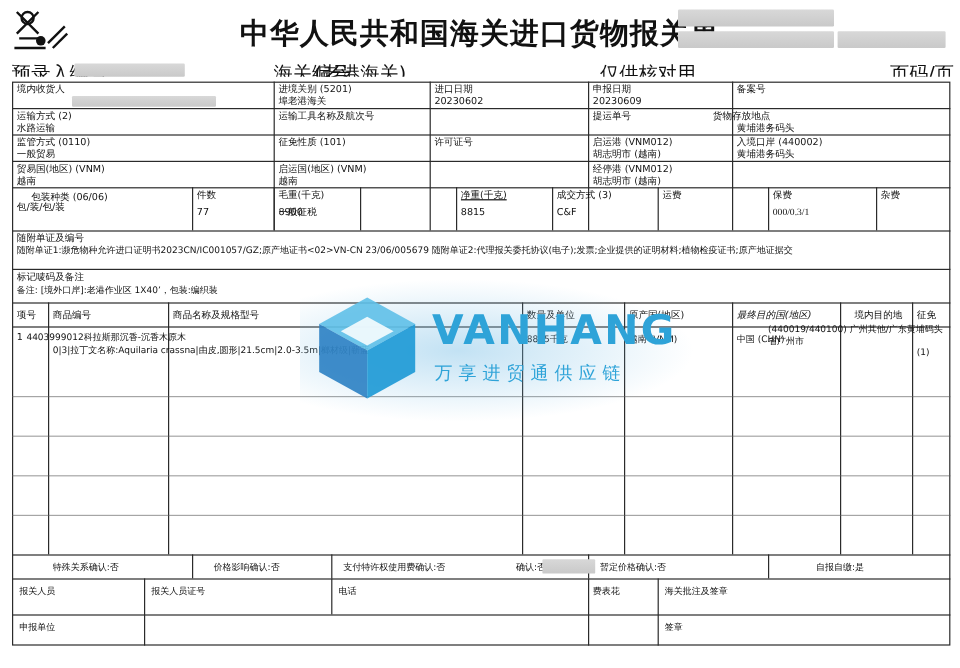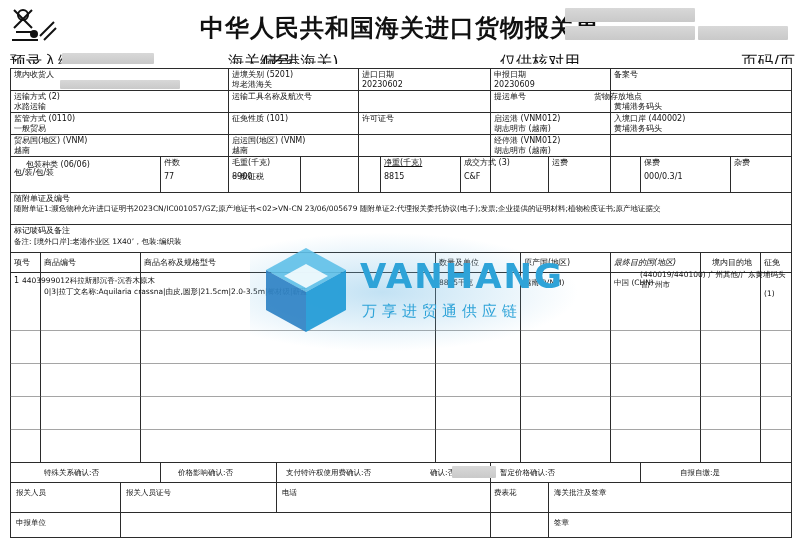--- a/index.html
+++ b/index.html
@@ -160,21 +160,21 @@
 
   <div class="cell lbl" style="left:384px;top:158px;width:74px;height:11px;text-decoration:underline;">净重(千克)</div>
   <div class="cell val" style="left:384px;top:172px;width:74px;height:11px;">8815</div>
 
   <div class="cell lbl" style="left:464px;top:158px;width:82px;height:11px;">成交方式  (3)</div>
   <div class="cell val" style="left:464px;top:172px;width:82px;height:11px;">C&amp;F</div>
 
   <div class="cell lbl" style="left:552px;top:158px;width:84px;height:11px;">运费</div>
 
   <div class="cell lbl" style="left:644px;top:158px;width:84px;height:11px;">保费</div>
-  <div class="cell val" style="left:644px;top:172px;width:84px;height:11px;">000/0.3/1</div>
+  <div class="cell val" style="left:644px;top:172px;width:84px;height:11px;font-family:Liberation Serif, serif;">000/0.3/1</div>
 
   <div class="cell lbl" style="left:734px;top:158px;width:54px;height:11px;">杂费</div>
 
   <div class="cell lbl" style="left:14px;top:194px;width:120px;height:11px;">随附单证及编号</div>
   <div class="cell tiny" style="left:14px;top:204px;width:772px;height:20px;">随附单证1:濒危物种允许进口证明书2023CN/IC001057/GZ;原产地证书&lt;02&gt;VN-CN 23/06/005679  随附单证2:代理报关委托协议(电子);发票;企业提供的证明材料;植物检疫证书;原产地证据交</div>
 
   <div class="cell lbl" style="left:14px;top:226px;width:140px;height:11px;">标记唛码及备注</div>
   <div class="cell tiny" style="left:14px;top:237px;width:600px;height:12px;">备注: [境外口岸]:老港作业区 1X40’，包装:编织装</div>
 
   <div class="vline" style="left:40px;top:252px;height:210px;"></div>

